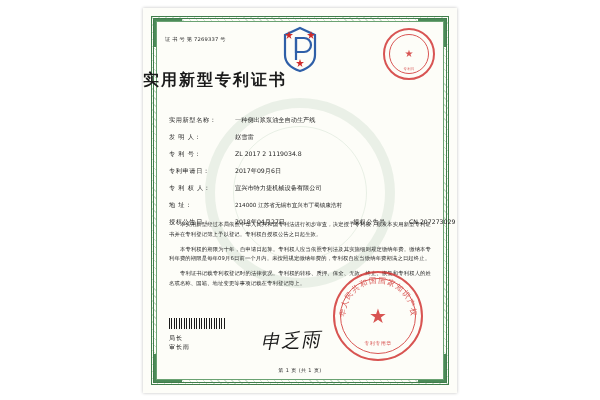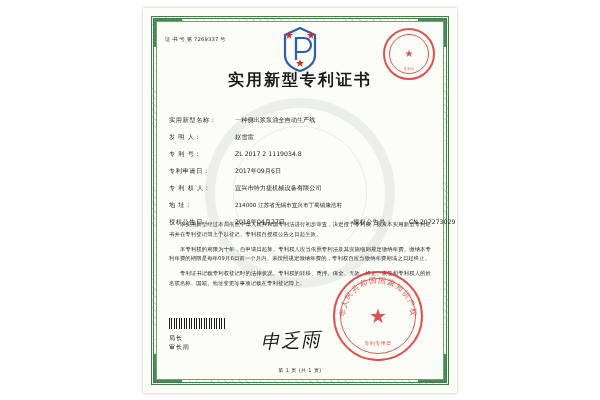--- a/index.html
+++ b/index.html
@@ -109,21 +109,20 @@
     width: 62px;
     height: 48px;
   }
   .emblem svg { display: block; }
 
   .title {
     position: absolute;
     left: 0;
     right: 0;
     top: 62px;
-    text-align: center;
     font-family: "DejaVu Sans", sans-serif;
     font-size: 16px;
     font-weight: bold;
     color: #1a1a1a;
     letter-spacing: 2px;
   }
 
   
   .seal-top {
     position: absolute;

